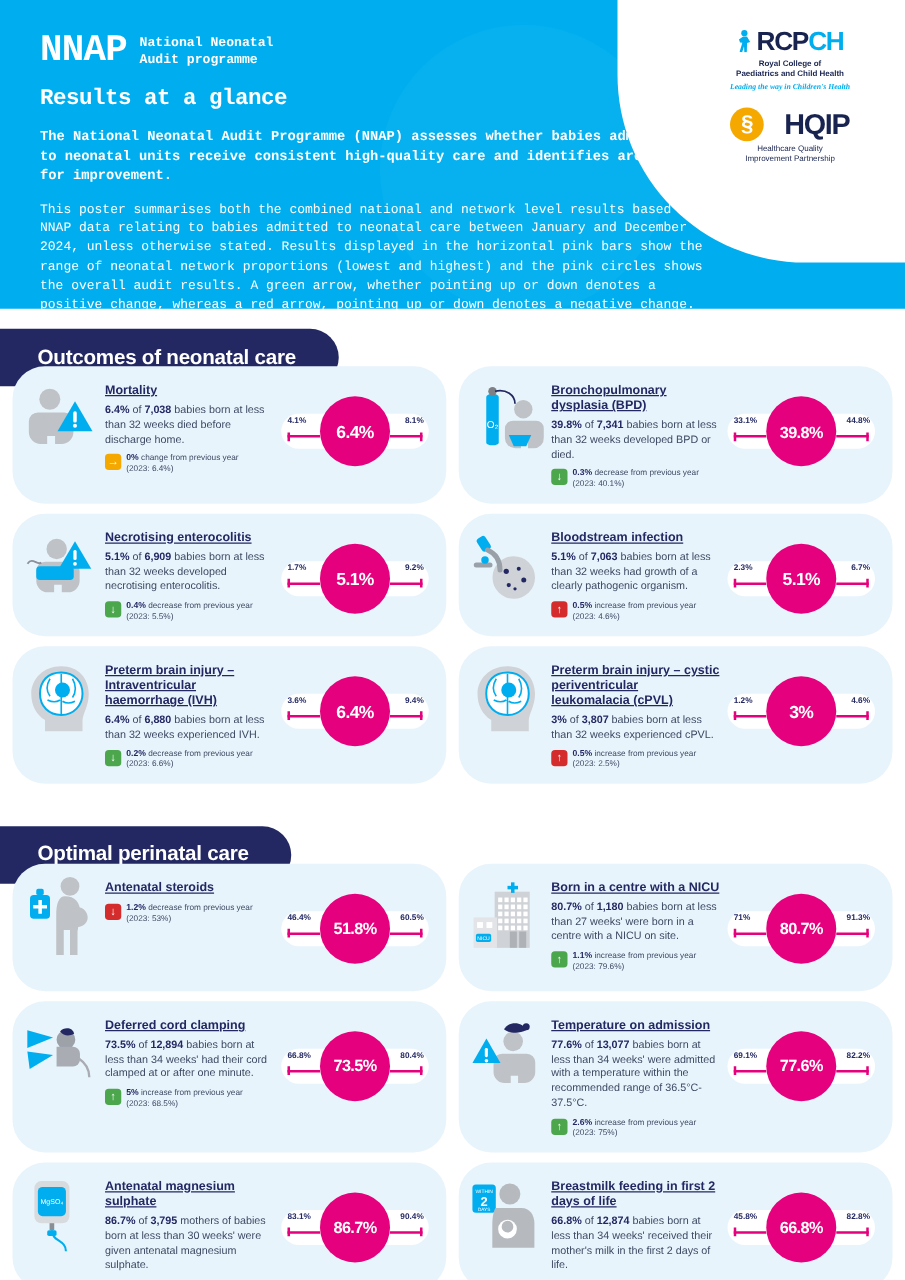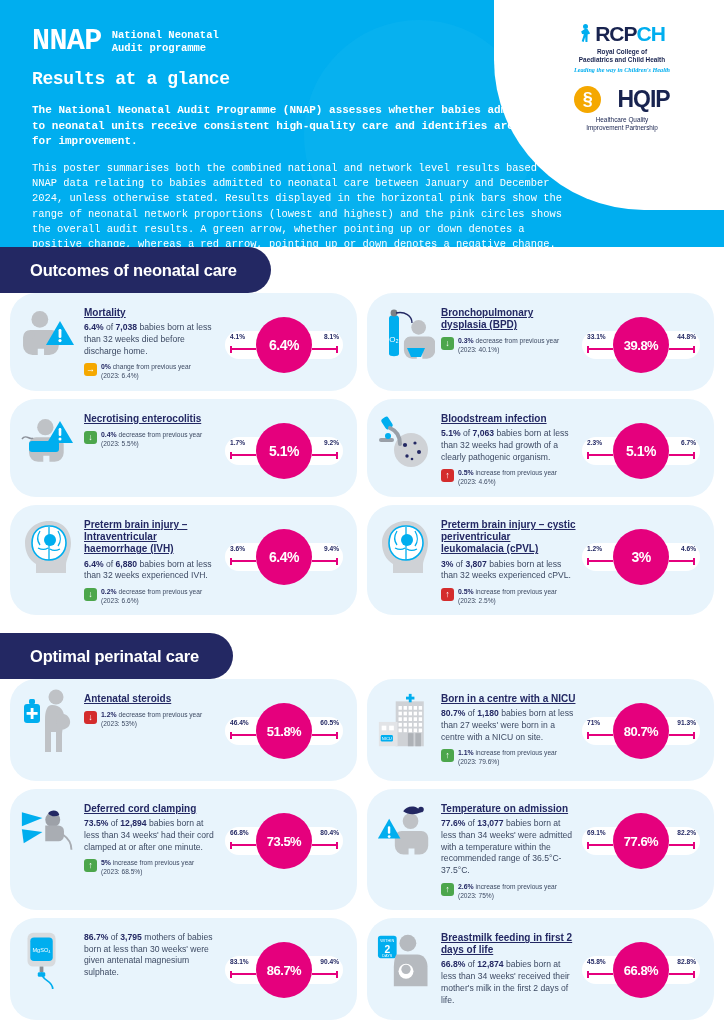--- a/index.html
+++ b/index.html
@@ -55,21 +55,21 @@
   .lede {
     color:#fff; font-size:11px; font-weight:700; line-height:1.42;
     margin-top:14px; max-width:520px;
   }
   .body-copy {
     color:#fff; font-size:10.4px; font-weight:400; line-height:1.47;
     margin-top:11px; max-width:530px;
   }
 
   
-  .logos { position:absolute; right:32px; top:22px; width:140px; z-index:5; text-align:center; }
+  .logos { position:absolute; right:22px; top:22px; width:140px; z-index:5; text-align:center; }
   .rcpch-row { display:flex; align-items:center; justify-content:center; gap:2px; }
   .rcpch-mark { width:14px; height:20px; position:relative; }
   .rcpch-mark .dot { position:absolute; width:5px; height:5px; border-radius:50%; background:#00AEEF; left:4px; top:0; }
   .rcpch-mark .body2 { position:absolute; left:2px; top:5px; width:9px; height:13px; background:#00AEEF;
     clip-path: polygon(40% 0,70% 0,100% 35%,72% 42%,70% 100%,48% 100%,45% 62%,28% 100%,6% 95%,30% 40%,10% 38%,0 20%); }
   .rcpch-text { font-size:21px; font-weight:700; letter-spacing:-1px; }
   .rcpch-text .navy { color:#18234f; }
   .rcpch-text .cyan { color:#00AEEF; }
   .rcpch-tag { color:#18234f; font-size:6.4px; font-weight:700; line-height:1.25; margin-top:2px; }
   .rcpch-italic { color:#00AEEF; font-size:6.2px; font-style:italic; font-weight:700; margin-top:2px;
@@ -78,21 +78,21 @@
   .hqip-row { display:flex; align-items:center; justify-content:center; gap:16px; margin-top:13px; }
   .hqip-badge { width:27px; height:27px; border-radius:50%; background:#F5A800; position:relative; flex:none; }
   .hqip-badge::after { content:"§"; position:absolute; inset:0; color:#fff; font-size:18px;
     display:flex; align-items:center; justify-content:center; font-weight:700; }
   .hqip-text { font-size:23px; font-weight:700; color:#18234f; letter-spacing:-1px; }
   .hqip-tag { color:#18234f; font-size:6.4px; line-height:1.3; margin-top:3px; }
 
   
   .section-band { position:relative; height:46px; }
   .section-pill {
-    position:absolute; left:0; top:0;
+    position:absolute; left:0; top:16px;
     height:46px; padding:0 34px 0 30px;
     background:#232863;
     border-radius: 0 26px 26px 0;
     display:flex; align-items:center;
     color:#fff; font-size:16.5px; font-weight:700; letter-spacing:-0.2px;
   }
 
   
   .grid { padding: 0 10px; }
   .row { display:flex; gap:10px; margin-bottom:8px; }
@@ -241,20 +241,24 @@
               <g transform="translate(26,16) scale(0.92)">
                 <circle cx="17" cy="8" r="8" fill="#BFC2C6"></circle>
                 <path d="M8 18h20a7 7 0 0 1 7 7v8a9 9 0 0 1-9 9h-5v-6h-6v6h-5a9 9 0 0 1-9-9v-8a7 7 0 0 1 7-7z" fill="#BFC2C6"></path>
                 <rect x="3" y="19" width="9" height="7" rx="3" fill="#BFC2C6"></rect>
               </g>
               <path d="M30 44h18l-4 9h-10z" fill="#00AEEF"></path>
             </svg>
           </div>
     <div class="ctext">
       <div class="ctitle">Bronchopulmonary dysplasia (BPD)</div>
+      <div class="cbody">
+        <b>39.8%</b> <span>of</span>
+        <b>7,341</b> <span>babies born at less than 32 weeks developed BPD or died.</span>
+      </div>
       <div class="delta">
         <span class="arrowbox green">↓</span>
         <span class="dtext">
           <b>0.3%</b>
           <span>decrease from previous year</span>
           <span class="yr">(2023: 40.1%)</span>
         </span>
       </div>
     </div>
     <div class="viz">
@@ -278,20 +282,24 @@
               </g>
               <path d="M2 28c4-6 8 2 11-1" stroke="#8b9099" stroke-width="1.5" fill="none"></path>
               <rect x="9" y="30" width="30" height="11" rx="3" fill="#00AEEF"></rect>
               <path d="M40 10l13 22H27z" fill="#00AEEF"></path>
               <rect x="38.7" y="17" width="2.6" height="8" rx="1.2" fill="#fff"></rect>
               <circle cx="40" cy="28" r="1.5" fill="#fff"></circle>
             </svg>
           </div>
     <div class="ctext">
       <div class="ctitle">Necrotising enterocolitis</div>
+      <div class="cbody">
+        <b>5.1%</b> <span>of</span>
+        <b>6,909</b> <span>babies born at less than 32 weeks developed necrotising enterocolitis.</span>
+      </div>
       <div class="delta">
         <span class="arrowbox green">↓</span>
         <span class="dtext">
           <b>0.4%</b>
           <span>decrease from previous year</span>
           <span class="yr">(2023: 5.5%)</span>
         </span>
       </div>
     </div>
     <div class="viz">
@@ -601,20 +609,21 @@
             <svg width="62" height="66" viewBox="0 0 62 66">
               <rect x="8" y="4" width="30" height="36" rx="6" fill="#D8DBDE"></rect>
               <rect x="11" y="9" width="24" height="25" rx="4" fill="#00AEEF"></rect>
               <text x="23" y="24" font-size="6" fill="#fff" text-anchor="middle" font-family="Liberation Sans">MgSO₄</text>
               <rect x="21" y="40" width="4" height="6" fill="#8a8f95"></rect>
               <path d="M23 46c0 10 12 8 12 18" stroke="#00AEEF" stroke-width="1.8" fill="none"></path>
               <rect x="19" y="46" width="8" height="5" rx="1.5" fill="#00AEEF"></rect>
             </svg>
           </div>
     <div class="ctext">
+      <div class="ctitle">Antenatal magnesium sulphate</div>
       <div class="cbody">
         <b>86.7%</b> <span>of</span>
         <b>3,795</b> <span>mothers of babies born at less than 30 weeks' were given antenatal magnesium sulphate.</span>
       </div>
 
     </div>
     <div class="viz">
       <div class="viz-pill"></div>
       <div class="bar lo"></div>
       <div class="bar hi"></div>

